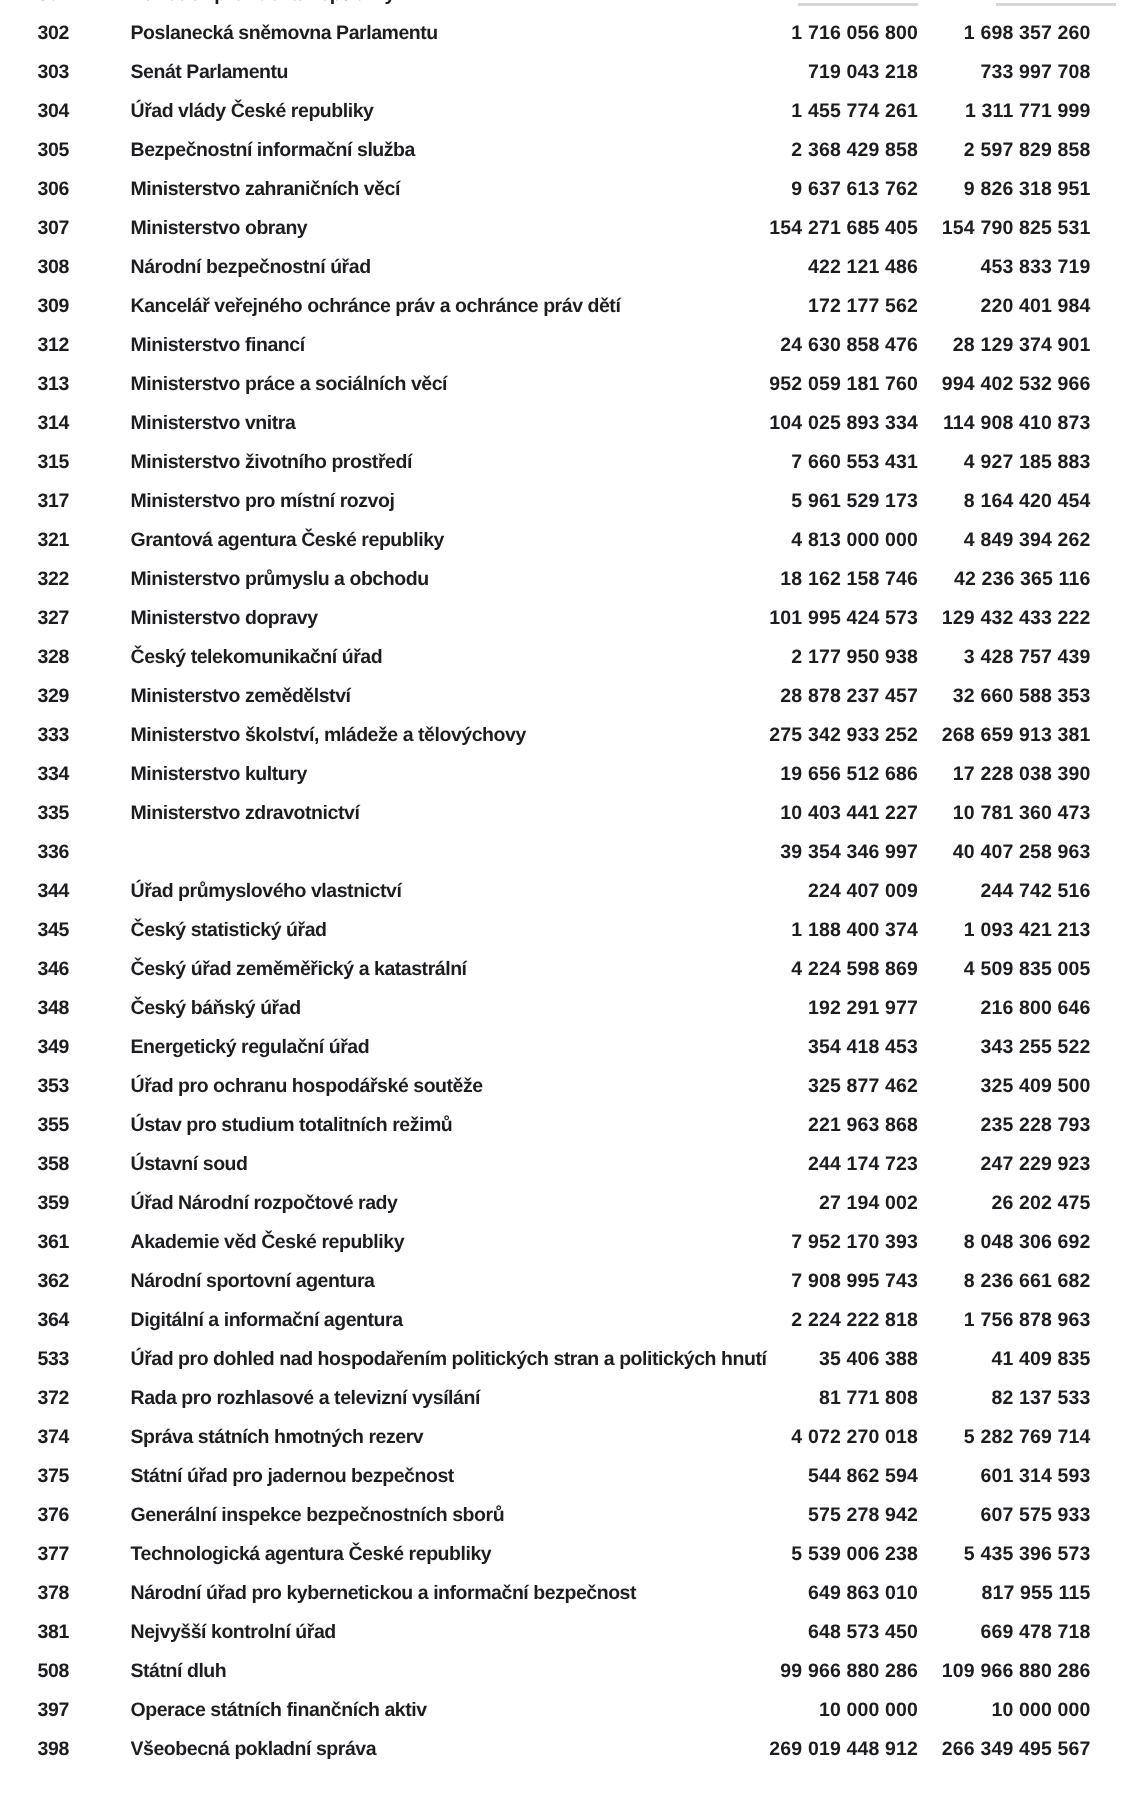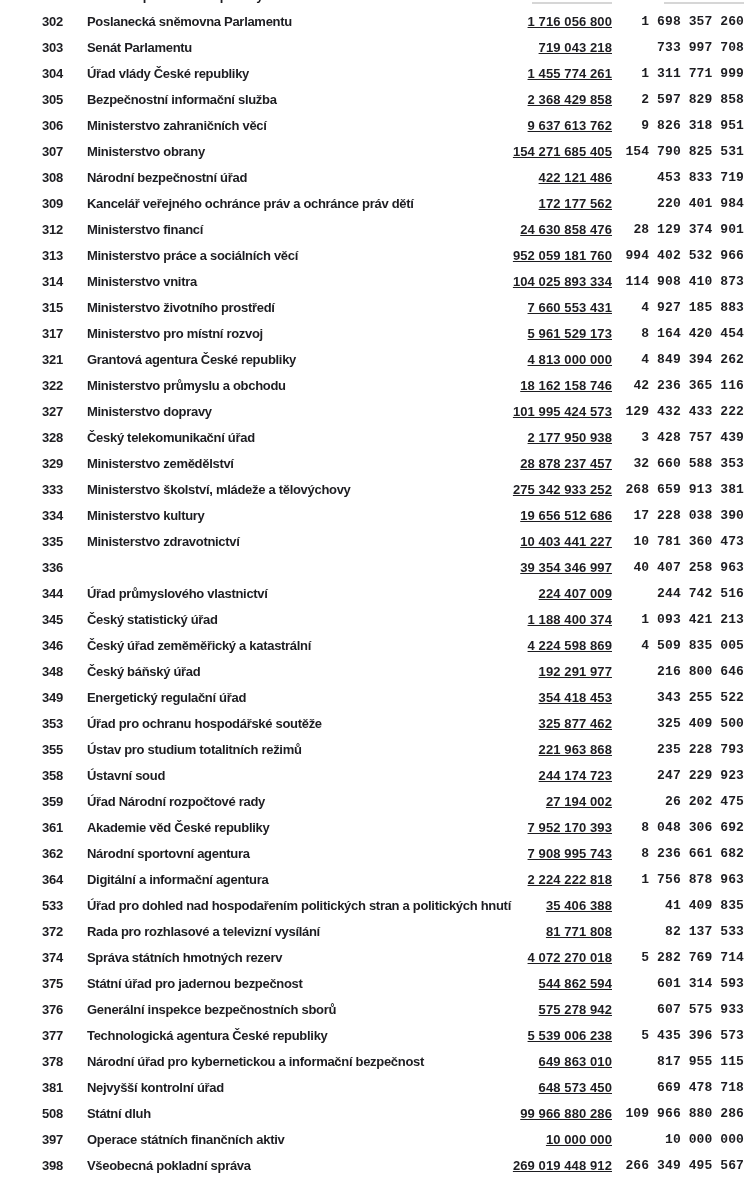--- a/index.html
+++ b/index.html
@@ -22,36 +22,36 @@
     position: relative;
     height: 26px;
     line-height: 26px;
     font-size: 13px;
     font-weight: 700;
     color: #1d1d21;
     white-space: nowrap;
   }
   .code {
     position: absolute;
-    left: 42px;
+    left: 25px;
     letter-spacing: -0.2px;
   }
   .name {
     position: absolute;
     left: 87px;
     letter-spacing: -0.3px;
     text-align: center;
   }
   .num {
     position: absolute;
     text-align: right;
     letter-spacing: 0.1px;
   }
-  .col1 { right: 138px; text-decoration: underline; }
-  .col2 { right: 6px; font-family: Liberation Mono, monospace; }
+  .col1 { right: 138px; }
+  .col2 { right: 23px; }
   
   .remnant {
     position: absolute;
     top: 19px;
     height: 2px;
     background: #d6d6d6;
   }
   .remnant.r1 { right: 138px; width: 80px; }
   .remnant.r2 { right: 6px;  width: 80px; }
 </style>

